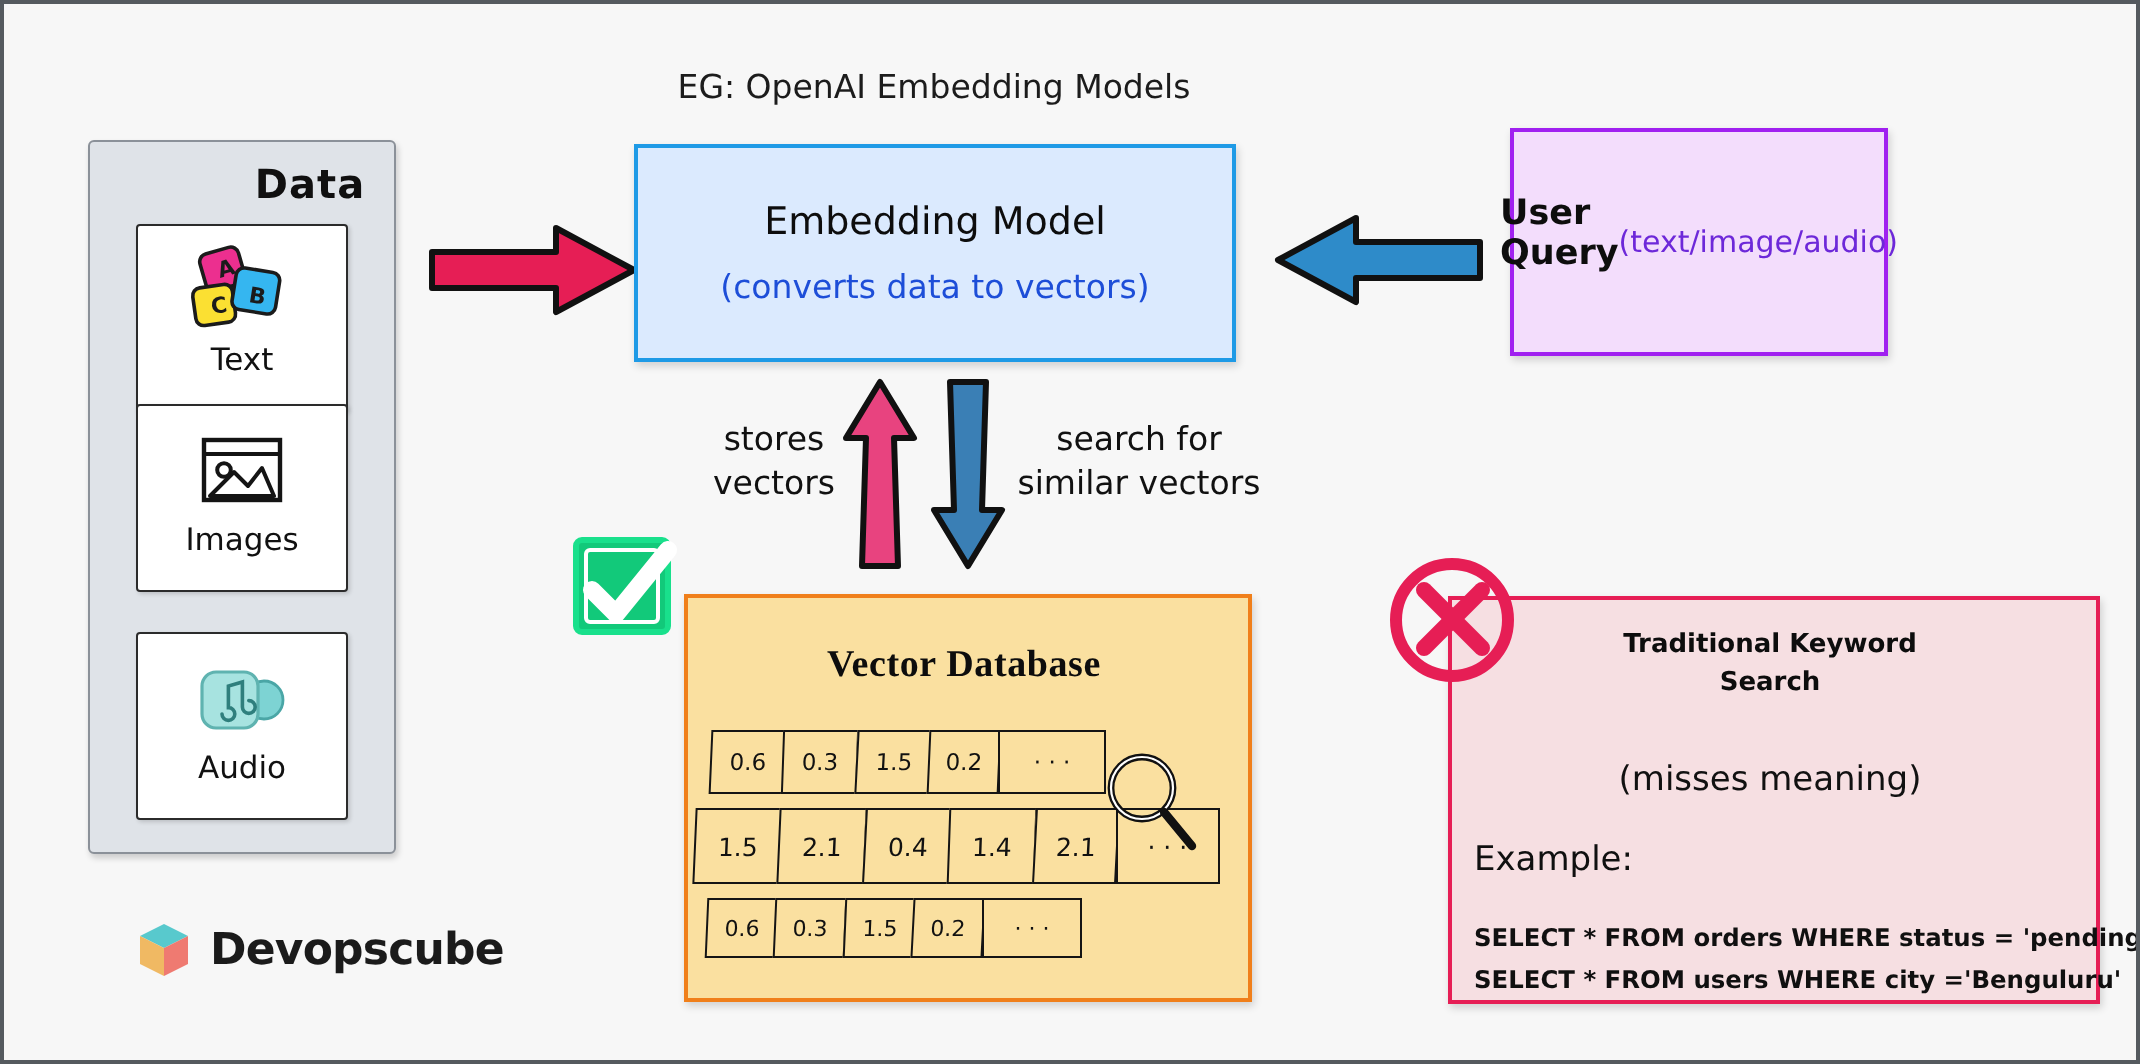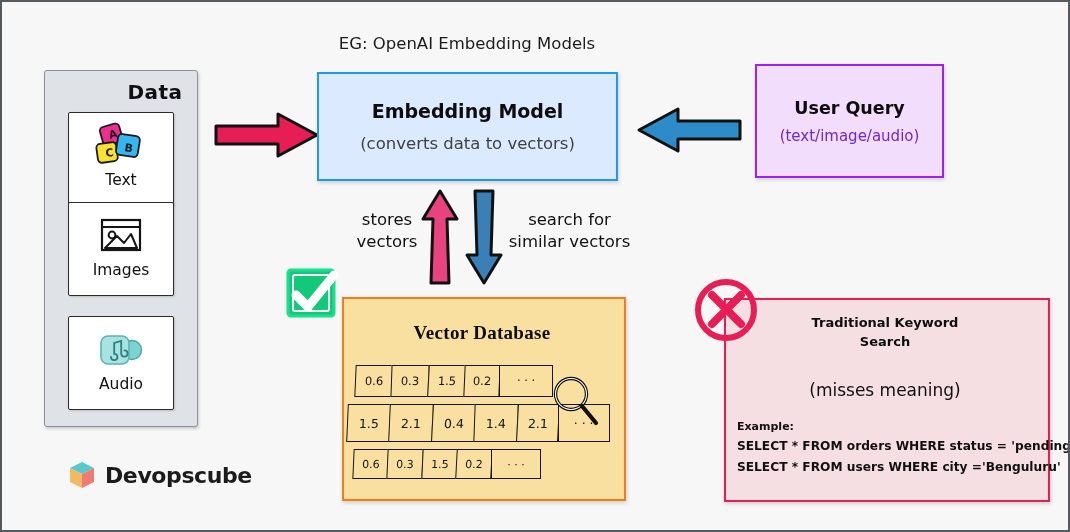--- a/index.html
+++ b/index.html
@@ -40,29 +40,29 @@
   #card-images{top:200px;}
   #card-audio{top:314px;}
 
   
   #embed-box{
     left:315px;top:70px;width:297px;height:105px;
     background:#dbeafe;border:2.4px solid #1e9ae6;
     box-shadow:1px 2px 4px rgba(0,0,0,.16);
     display:flex;flex-direction:column;align-items:center;justify-content:center;
   }
-  #embed-title{font-size:19px;font-weight:bold;color:#0d0d0d;margin-bottom:12px;}
-  #embed-sub{font-size:16.5px;color:#404040;text-align:right;}
+  #embed-title{font-size:19px;font-weight:normal;color:#0d0d0d;margin-bottom:12px;}
+  #embed-sub{font-size:16.5px;color:#1d4ed8;text-align:right;}
 
   
   #query-box{
     left:753px;top:62px;width:185px;height:110px;
     background:#f3ddfc;border:2.4px solid #a020f0;
     box-shadow:1px 2px 4px rgba(0,0,0,.16);
-    display:flex;flex-direction:column;align-items:center;justify-content:center;
+    display:flex;flex-direction:row;align-items:center;justify-content:center;
   }
   #query-title{font-size:17.5px;font-weight:bold;color:#0d0d0d;margin-bottom:9px;}
   #query-sub{font-size:15px;color:#6d28d9;}
 
   
   #lbl-store{left:330px;top:207px;width:110px;font-size:16.5px;color:#111;text-align:center;line-height:1.35;}
   #lbl-search{left:495px;top:207px;width:145px;font-size:16.5px;color:#111;text-align:center;line-height:1.35;}
 
   
   #vdb-box{
@@ -95,21 +95,21 @@
   }
   #kw-title{
     left:742px;top:312px;width:282px;
     font-size:13px;font-weight:bold;color:#0d0d0d;text-align:center;line-height:1.45;
   }
   #kw-sub{
     left:742px;top:378px;width:282px;
     font-size:17px;color:#111;text-align:center;
   }
   #kw-example{left:735px;top:418px;width:300px;color:#101010;}
-  #kw-example .ex-head{font-size:11px;font-weight:bold;margin-bottom:6px;}
+  #kw-example .ex-head{font-size:17px;font-weight:normal;margin-bottom:22px;}
   #kw-example .ex-line{font-size:12.2px;font-weight:bold;margin-bottom:7px;white-space:nowrap;}
 
   
   #logo{left:66px;top:458px;display:flex;align-items:center;gap:9px;}
   #logo-text{font-size:22px;font-weight:bold;color:#1b1b1b;letter-spacing:-.4px;}
 </style>
 </head>
 <body>
 
 <div id="canvas">

